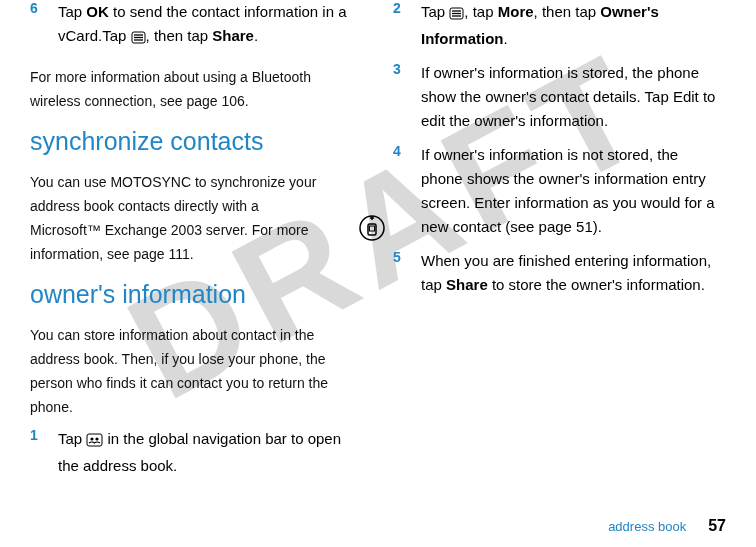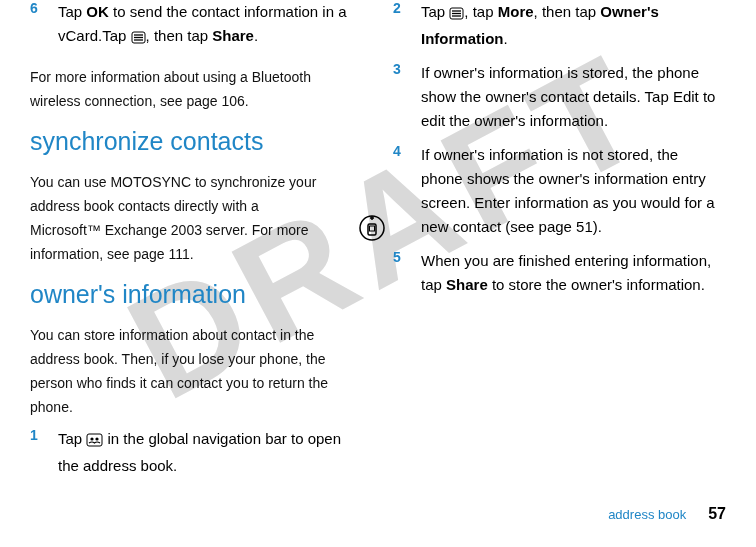--- a/index.html
+++ b/index.html
@@ -59,21 +59,21 @@
     h2.section {
       color: #2086c6;
       font-size: 25px;
       font-weight: normal;
       margin-top: 14px;
       margin-bottom: 8px;
     }
     .para { margin-top: 14px; }
     .footer {
       position: absolute;
-      bottom: 24px;
+      bottom: 12px;
       right: 30px;
       font-size: 13px;
     }
     .footer-label { color: #2086c6; margin-right: 22px; }
     .footer-page { font-weight: bold; font-size: 16px; }
     .inline-icon {
       display: inline-block;
       vertical-align: -3px;
     }
     .sim-icon {

